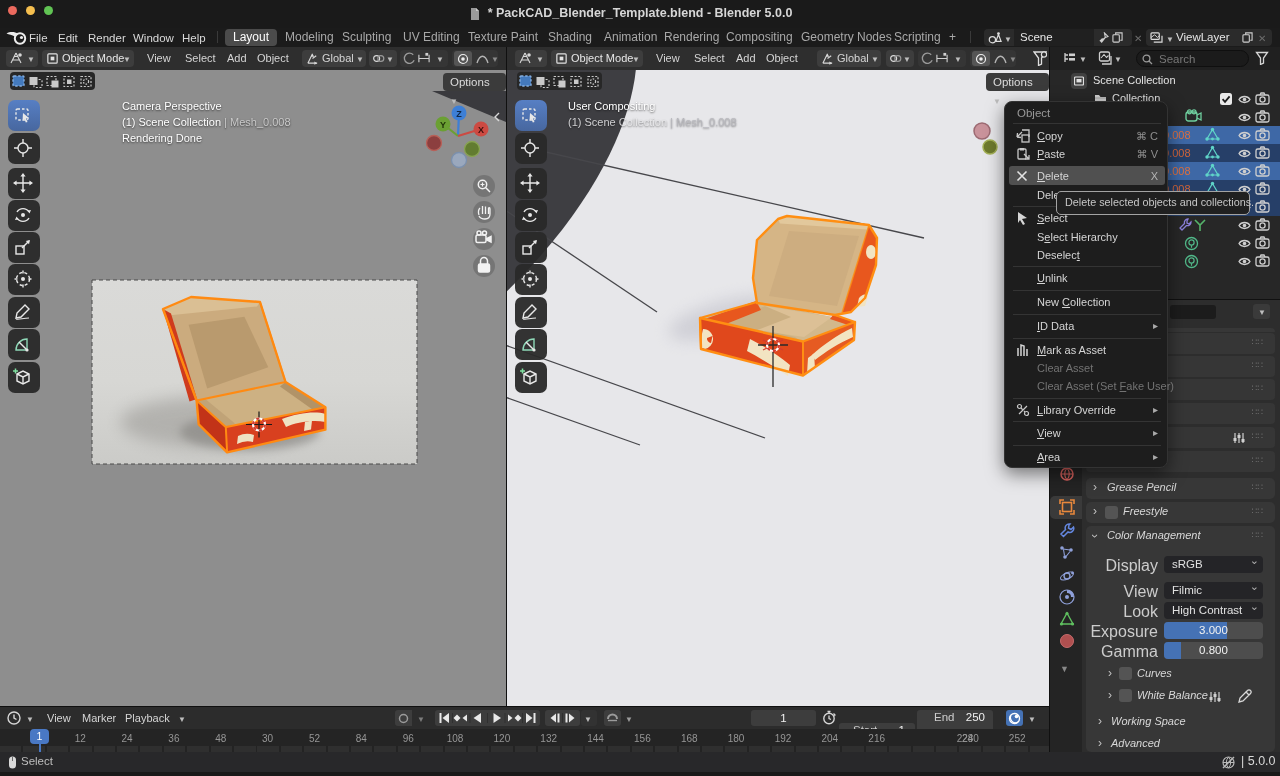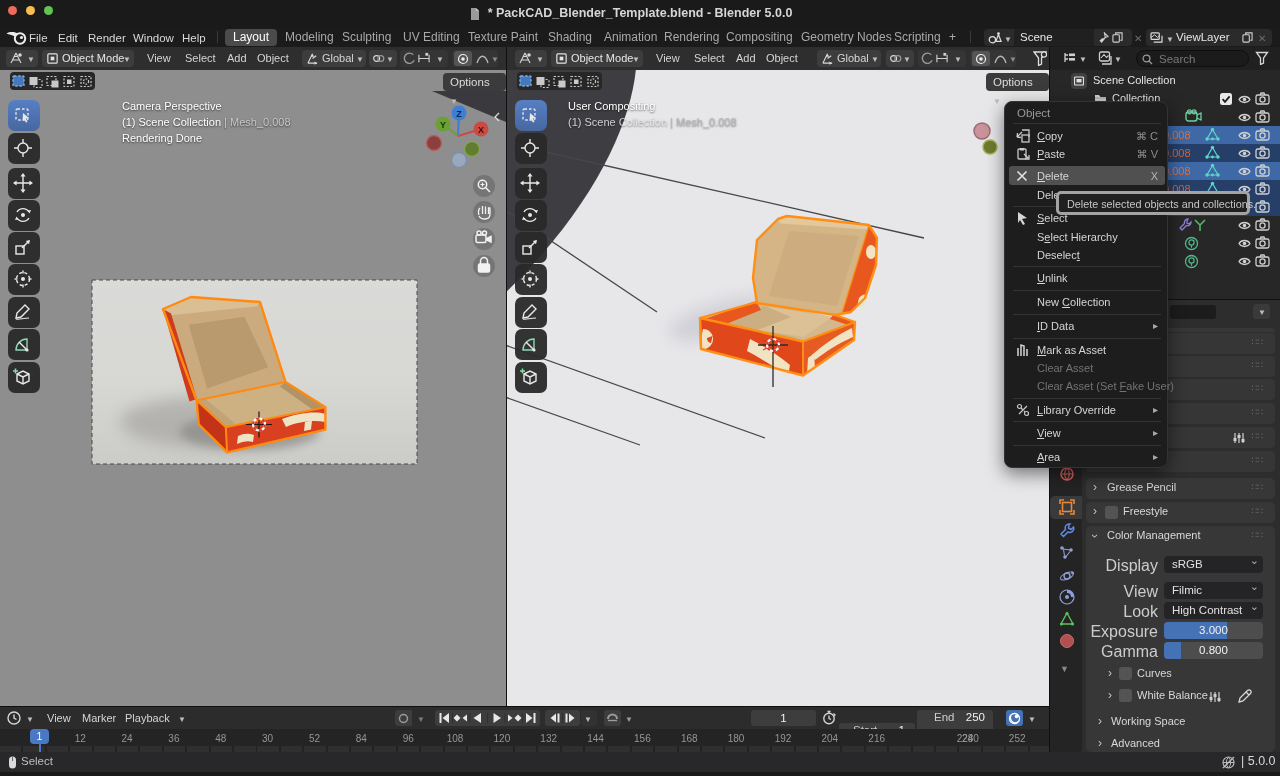--- a/index.html
+++ b/index.html
@@ -41,39 +41,39 @@
 .vptext { position:absolute; font-size:11px; color:#fff; text-shadow:0 1px 2px rgba(0,0,0,.6); white-space:nowrap; }
 .toolcol .tool { position:absolute; left:8px; }
 .sel1 { background:#3e68a6; }
 .sel2 { background:#263f68; }
 .mname { position:absolute; left:80px; top:2.5px; font-size:11px; color:#d2653a; }
 .sel1 .mname { color:#dd7040; }
 .panelrow { left:36px; width:189px; height:21px; background:#363636; border-radius:4px; }
 .panelrow::after { content:"∷∷"; position:absolute; right:12px; top:4px; color:#6e6e6e; font-size:9px; }
 .panel .pdots { position:absolute; right:12px; top:4px; color:#6e6e6e; font-size:9px; }
 .pcaret { position:absolute; left:7px; top:2px; color:#c2c2c2; font-size:12px; }
-.ptitle { position:absolute; top:3px; color:#d8d8d8; font-size:11px; }
+.ptitle { position:absolute; top:3px; color:#d8d8d8; font-size:11px;font-style:italic; }
 .pchk { position:absolute; top:4px; width:13px; height:13px; background:#545454; border-radius:3px; }
 .plabel { position:absolute; left:0; width:72px; text-align:right; color:#cccccc; font-size:16px; }
 .pdrop { position:absolute; left:78px; width:99px; height:17px; background:#242427; border-radius:4px; }
 .pdrop span { position:absolute; left:8px; top:2px; color:#e0e0e0; font-size:11.5px; }
 .pdrop .dchev { left:auto; right:4px; top:-2px; color:#b0b0b0; font-size:11px; }
 .pslider { position:absolute; left:78px; width:99px; height:17px; background:#4d4d4d; border-radius:4px; overflow:hidden; }
 .pfill { position:absolute; left:0; top:0; height:17px; background:#4572b5; }
 .pval { position:absolute; width:99px; text-align:center; top:2px; color:#f2f2f2; font-size:11.5px; }
 .psub { position:absolute; left:0; width:189px; height:18px; }
 
 #ctxmenu { left:1004px; top:101px; width:164px; height:367px; background:#1d1d1d;
   border:1px solid #333; border-radius:8px; box-shadow:0 6px 18px rgba(0,0,0,.5); }
 .mi { position:absolute; left:0; width:100%; height:18px; }
 .mitext { position:absolute; left:32px; font-size:11px; color:#d5d5d5; top:3px; white-space:nowrap; }
 .mishort { position:absolute; right:9px; font-size:11px; color:#8e8e8e; top:3px; }
 .msep { position:absolute; left:8px; width:148px; height:1px; background:#343434; }
 #tooltip { left:1056px; top:191px; width:194px; height:24px; background:#202020;
-  border:3px solid #a3a3a3; border-radius:5px; z-index:60; }
+  border:1px solid #a3a3a3; border-radius:5px; z-index:60; }
 .mihl { left:4px; width:156px; height:19px; background:#505050; border-radius:3px; }
 #ruler { color:#969696; font-size:10px; }
 .fnum { position:absolute; top:4px; transform:translateX(-50%); }
 </style>
 </head>
 <body>
 <svg width="0" height="0" style="position:absolute">
 <defs>
 <g id="ic-sel">
         <rect x="3" y="4" width="12" height="11" rx="1.5" fill="none" stroke="#e8e8e8" stroke-width="1.4" stroke-dasharray="2.5 2"></rect>

